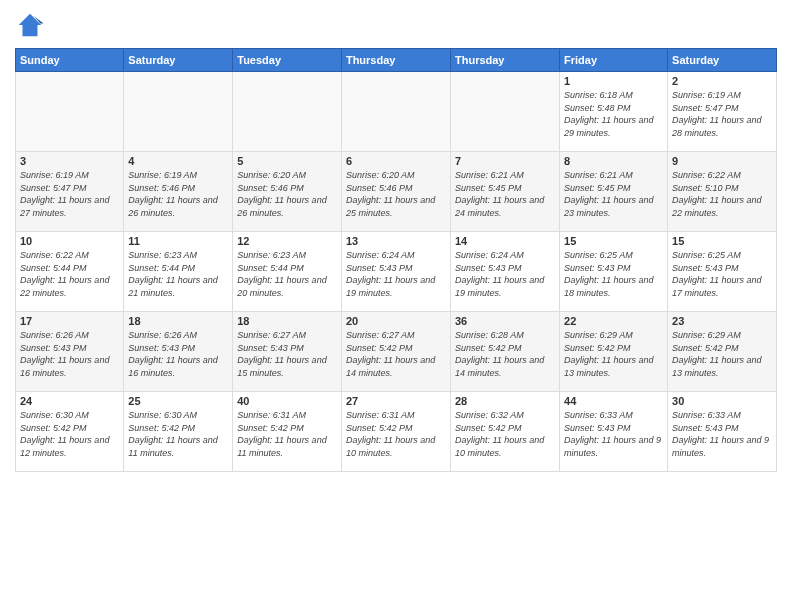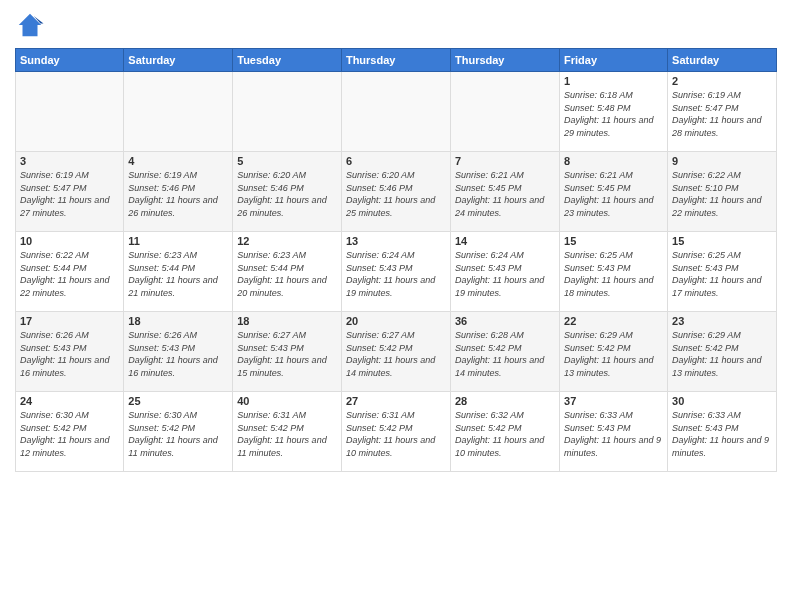--- a/index.html
+++ b/index.html
@@ -258,21 +258,21 @@
 Sunset: 5:42 PM
 Daylight: 11 hours and 10 minutes.</div>
           </td>
           <td>
             <span class="day-number">28</span>
             <div class="day-info">Sunrise: 6:32 AM
 Sunset: 5:42 PM
 Daylight: 11 hours and 10 minutes.</div>
           </td>
           <td>
-            <span class="day-number">37</span>
+            <span class="day-number">44</span>
             <div class="day-info">Sunrise: 6:33 AM
 Sunset: 5:43 PM
 Daylight: 11 hours and 9 minutes.</div>
           </td>
           <td>
             <span class="day-number">30</span>
             <div class="day-info">Sunrise: 6:33 AM
 Sunset: 5:43 PM
 Daylight: 11 hours and 9 minutes.</div>
           </td>

